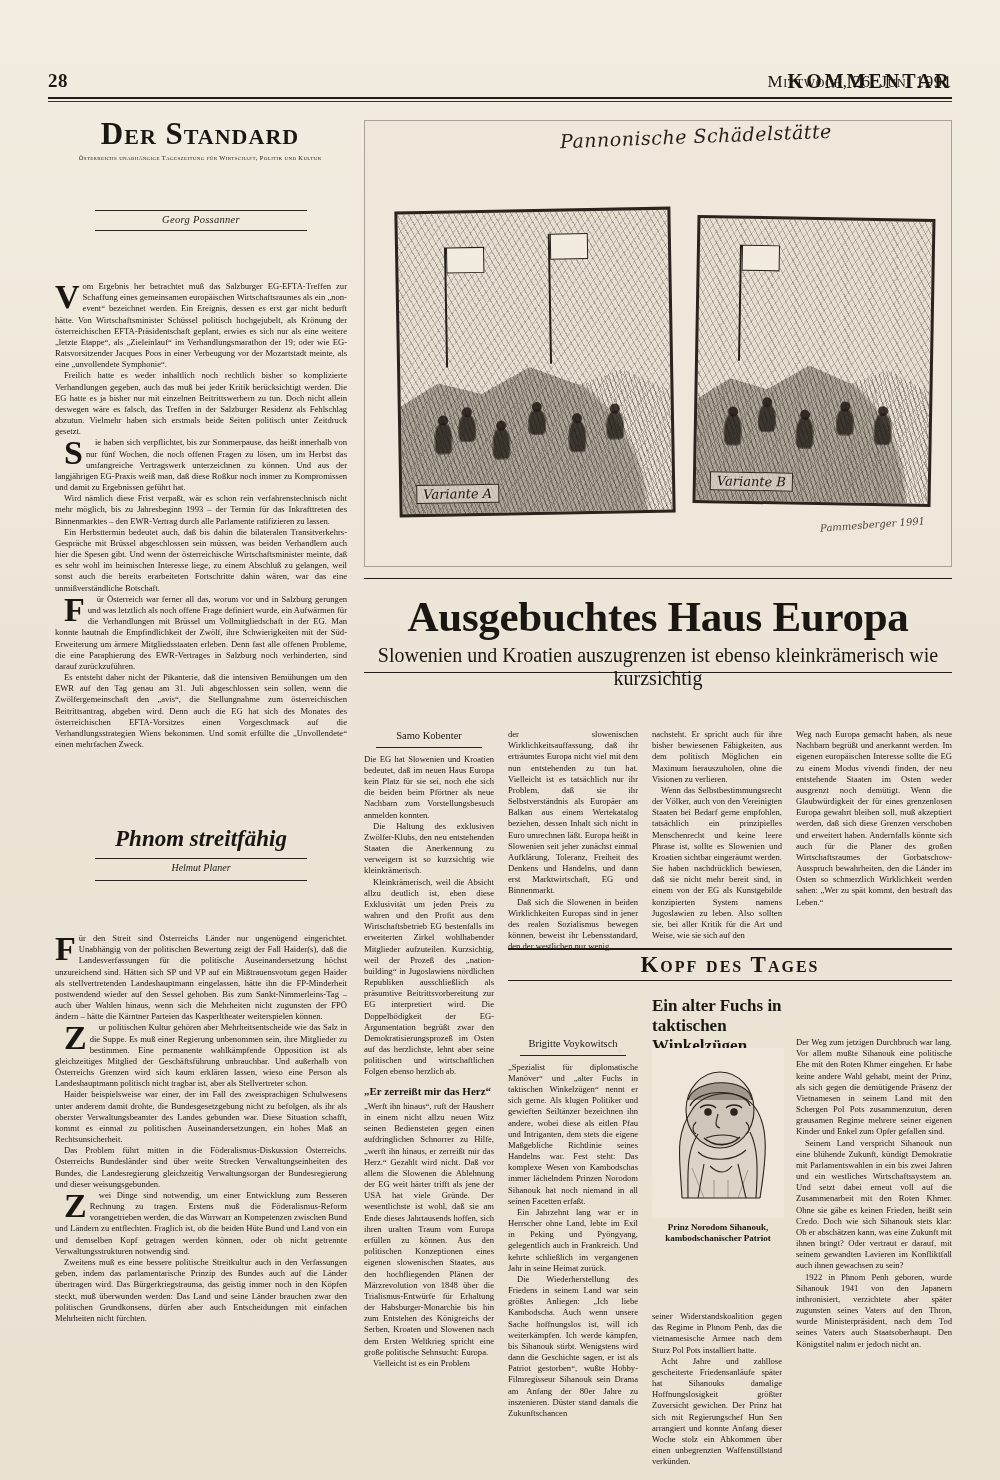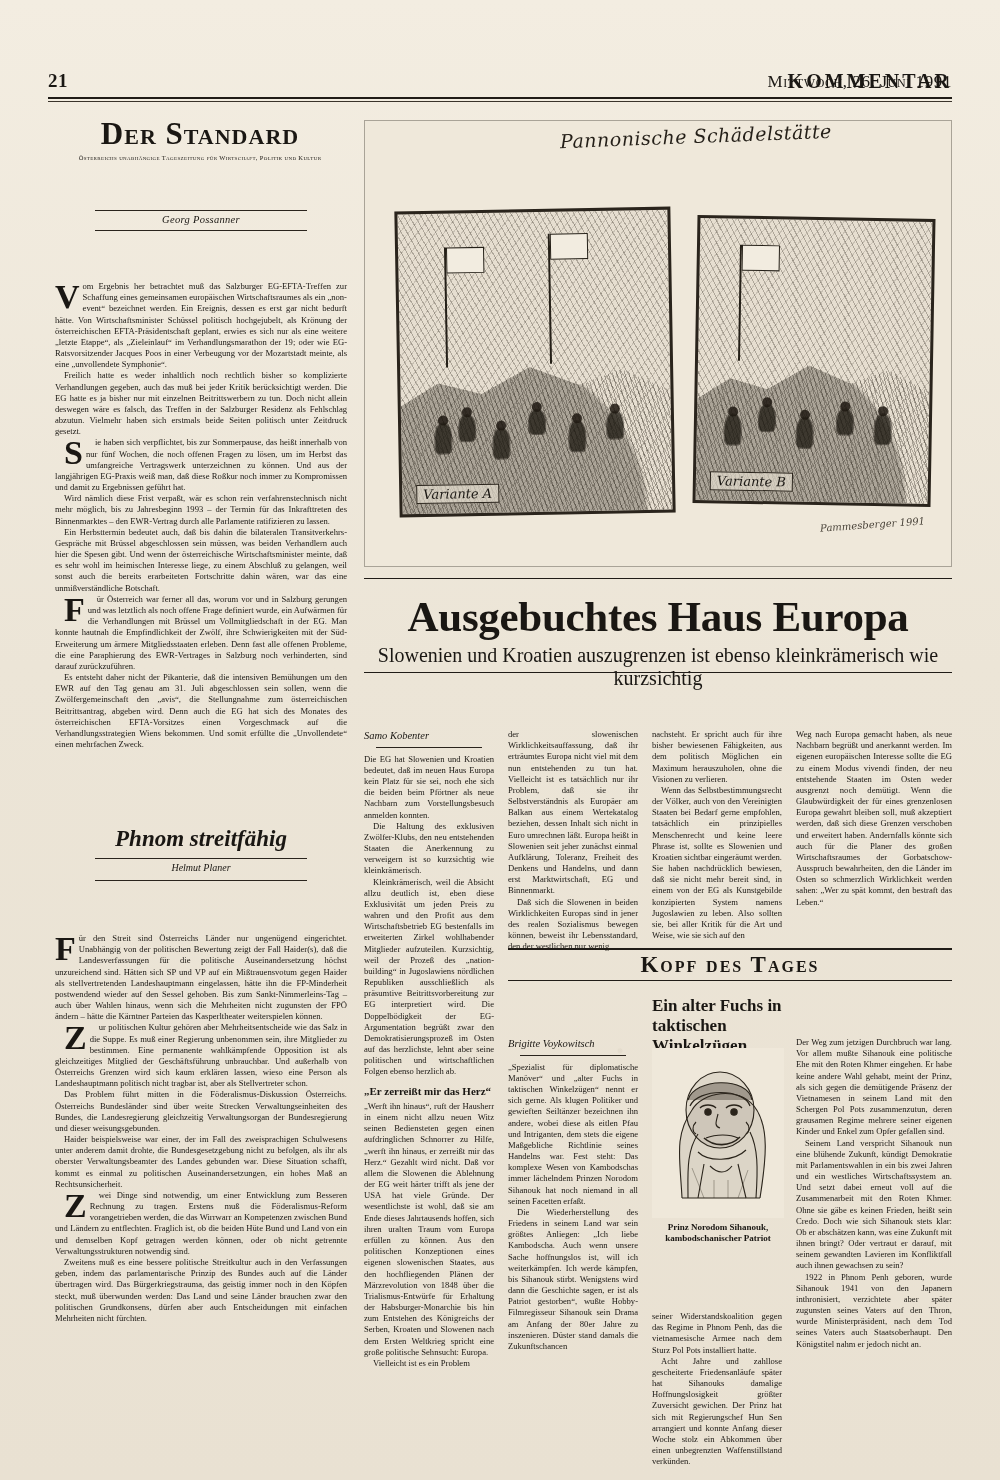--- a/index.html
+++ b/index.html
@@ -169,21 +169,21 @@
     position:absolute;left:364px;top:644px;width:588px;
     text-align:center;font-size:20px;
   }
 
   #c1{left:364px;top:686px;width:130px;}
   #c2{left:508px;top:686px;width:130px;}
   #c3{left:652px;top:686px;width:130px;}
   #c4{left:796px;top:686px;width:156px;}
 
   .sig-name{
-    font-style:italic;font-size:10.5px;margin-bottom:4px;
+    text-align:center;font-size:10.5px;margin-bottom:4px;
   }
   .sig-rule{height:1px;background:#2a241d;margin:0 12px 6px 12px;}
 
   
   .kdt-band{
     position:absolute;left:508px;right:48px;top:948px;height:30px;
     border-top:2px solid #201c17;border-bottom:1px solid #201c17;
   }
   .kdt-title{
     position:absolute;left:508px;right:48px;top:952px;text-align:center;
@@ -207,21 +207,21 @@
   }
   .inline-head{font-weight:bold;font-size:11px;display:block;margin:6px 0 3px;}
 </style>
 </head>
 <body>
 
 <div class="page">
   <div class="grain"></div>
 
   <div class="masthead-row">
-    <div class="page-num">21</div>
+    <div class="page-num">28</div>
     <div class="section-title">KOMMENTAR</div>
     <div class="date-line">Mittwoch, 26. Juni 1991</div>
   </div>
   <div class="rule"></div>
   <div class="rule thin"></div>
 
   <div class="logo-box">
     <div class="logo-main">Der Standard</div>
     <div class="logo-sub">Österreichs unabhängige Tageszeitung für Wirtschaft, Politik und Kultur</div>
   </div>
@@ -241,22 +241,22 @@
   </div>
 
   <div class="sub-title">Phnom streitfähig</div>
   <div class="byline-rule" style="top:858px;"></div>
   <div class="sub-byline" style="top:862px;">Helmut Planer</div>
   <div class="byline-rule" style="top:880px;"></div>
 
   <div class="col" id="left-col-2" style="top:890px;">
     <p class="first dropcap">Für den Streit sind Österreichs Länder nur ungenügend eingerichtet. Unabhängig von der politischen Bewertung zeigt der Fall Haider(s), daß die Landesverfassungen für die politische Auseinandersetzung höchst unzureichend sind. Hätten sich SP und VP auf ein Mißtrauensvotum gegen Haider als stellvertretenden Landeshauptmann eingelassen, hätte ihn die FP-Minderheit postwendend wieder auf den Sessel gehoben. Bis zum Sankt-Nimmerleins-Tag – auch über Wahlen hinaus, wenn sich die Mehrheiten nicht zugunsten der FPÖ ändern – hätte die Kärntner Parteien das Kasperltheater weiterspielen können.</p>
     <p class="dropcap">Zur politischen Kultur gehören aber Mehrheitsentscheide wie das Salz in die Suppe. Es muß einer Regierung unbenommen sein, ihre Mitglieder zu bestimmen. Eine permanente wahlkämpfende Opposition ist als gleichzeitiges Mitglied der Geschäftsführung unbrauchbar. Und außerhalb von Österreichs Grenzen wird sich kaum erklären lassen, wieso eine Person als Landeshauptmann politisch nicht tragbar ist, aber als Stellvertreter schon.</p>
+    <p>Haider beispielsweise war einer, der im Fall des zweisprachigen Schulwesens unter anderem damit drohte, die Bundesgesetzgebung nicht zu befolgen, als ihr als oberster Verwaltungsbeamter des Landes gebunden war. Diese Situation schafft, kommt es einmal zu politischen Auseinandersetzungen, ein hohes Maß an Rechtsunsicherheit.</p>
     <p>Das Problem führt mitten in die Föderalismus-Diskussion Österreichs. Österreichs Bundesländer sind über weite Strecken Verwaltungseinheiten des Bundes, die Landesregierung gleichzeitig Verwaltungsorgan der Bundesregierung und dieser weisungsgebunden.</p>
-    <p>Haider beispielsweise war einer, der im Fall des zweisprachigen Schulwesens unter anderem damit drohte, die Bundesgesetzgebung nicht zu befolgen, als ihr als oberster Verwaltungsbeamter des Landes gebunden war. Diese Situation schafft, kommt es einmal zu politischen Auseinandersetzungen, ein hohes Maß an Rechtsunsicherheit.</p>
     <p class="dropcap">Zwei Dinge sind notwendig, um einer Entwicklung zum Besseren Rechnung zu tragen. Erstens muß die Föderalismus-Reform vorangetrieben werden, die das Wirrwarr an Kompetenzen zwischen Bund und Ländern zu entflechten. Fraglich ist, ob die beiden Hüte Bund und Land von ein und demselben Kopf getragen werden können, oder ob nicht getrennte Verwaltungsstrukturen notwendig sind.</p>
     <p>Zweitens muß es eine bessere politische Streitkultur auch in den Verfassungen geben, indem das parlamentarische Prinzip des Bundes auch auf die Länder übertragen wird. Das Bürgerkriegstrauma, das geistig immer noch in den Köpfen steckt, muß überwunden werden: Das Land und seine Länder brauchen zwar den politischen Grundkonsens, dürfen aber auch Entscheidungen mit einfachen Mehrheiten nicht fürchten.</p>
   </div>
 
   <div class="cartoon">
     <div class="hand-title">Pannonische Schädelstätte</div>
 
     <div class="frame frameA">
       <div class="hatch"></div>
       <div class="hill"></div>
@@ -316,20 +316,21 @@
     <p class="first">Weg nach Europa gemacht haben, als neue Nachbarn begrüßt und anerkannt werden. Im eigenen europäischen Interesse sollte die EG zu einem Modus vivendi finden, der neu entstehende Staaten im Osten weder ausgrenzt noch demütigt. Wenn die Glaubwürdigkeit der für eines grenzenlosen Europa gewahrt bleiben soll, muß akzeptiert werden, daß sich diese Grenzen verschoben und erweitert haben. Andernfalls könnte sich auch für die Planer des großen Wirtschaftsraumes der Gorbatschow-Ausspruch bewahrheiten, den die Länder im Osten so schmerzlich Wirklichkeit werden sahen: „Wer zu spät kommt, den bestraft das Leben.“</p>
   </div>
 
   <div class="kdt-band"></div>
   <div class="kdt-title">Kopf des Tages</div>
 
   <div class="col" id="k1">
     <div class="sig-name">Brigitte Voykowitsch</div>
     <div class="sig-rule"></div>
     <p class="first">„Spezialist für diplomatische Manöver“ und „alter Fuchs in taktischen Winkelzügen“ nennt er sich gerne. Als klugen Politiker und gewieften Seiltänzer bezeichnen ihn andere, wobei diese als eitlen Pfau und Intriganten, dem stets die eigene Maßgebliche Richtlinie seines Handelns war. Fest steht: Das komplexe Wesen von Kambodschas immer lächelndem Prinzen Norodom Sihanouk hat noch niemand in all seinen Facetten erfaßt.</p>
+    <p>Ein Jahrzehnt lang war er in Herrscher ohne Land, lebte im Exil in Peking und Pyöngyang, gelegentlich auch in Frankreich. Und kehrte schließlich im vergangenen Jahr in seine Heimat zurück.</p>
     <p>Die Wiederherstellung des Friedens in seinem Land war sein größtes Anliegen: „Ich liebe Kambodscha. Auch wenn unsere Sache hoffnungslos ist, will ich weiterkämpfen. Ich werde kämpfen, bis Sihanouk stirbt. Wenigstens wird dann die Geschichte sagen, er ist als Patriot gestorben“, wußte Hobby-Filmregisseur Sihanouk sein Drama am Anfang der 80er Jahre zu inszenieren. Düster stand damals die Zukunftschancen</p>
   </div>
 
   <div class="kdt-head">Ein alter Fuchs in taktischen Winkelzügen</div>
 
   <div class="portrait">
     <svg width="132" height="170" viewBox="0 0 132 170">
       <rect width="132" height="170" fill="#efe8da"></rect>
       <g stroke="#2a241b" fill="none" stroke-width="1.1">
         <path d="M30 150 C28 110 22 88 40 62 C50 44 86 38 102 58 C118 78 114 112 108 150" fill="rgba(60,50,36,.10)"></path>

